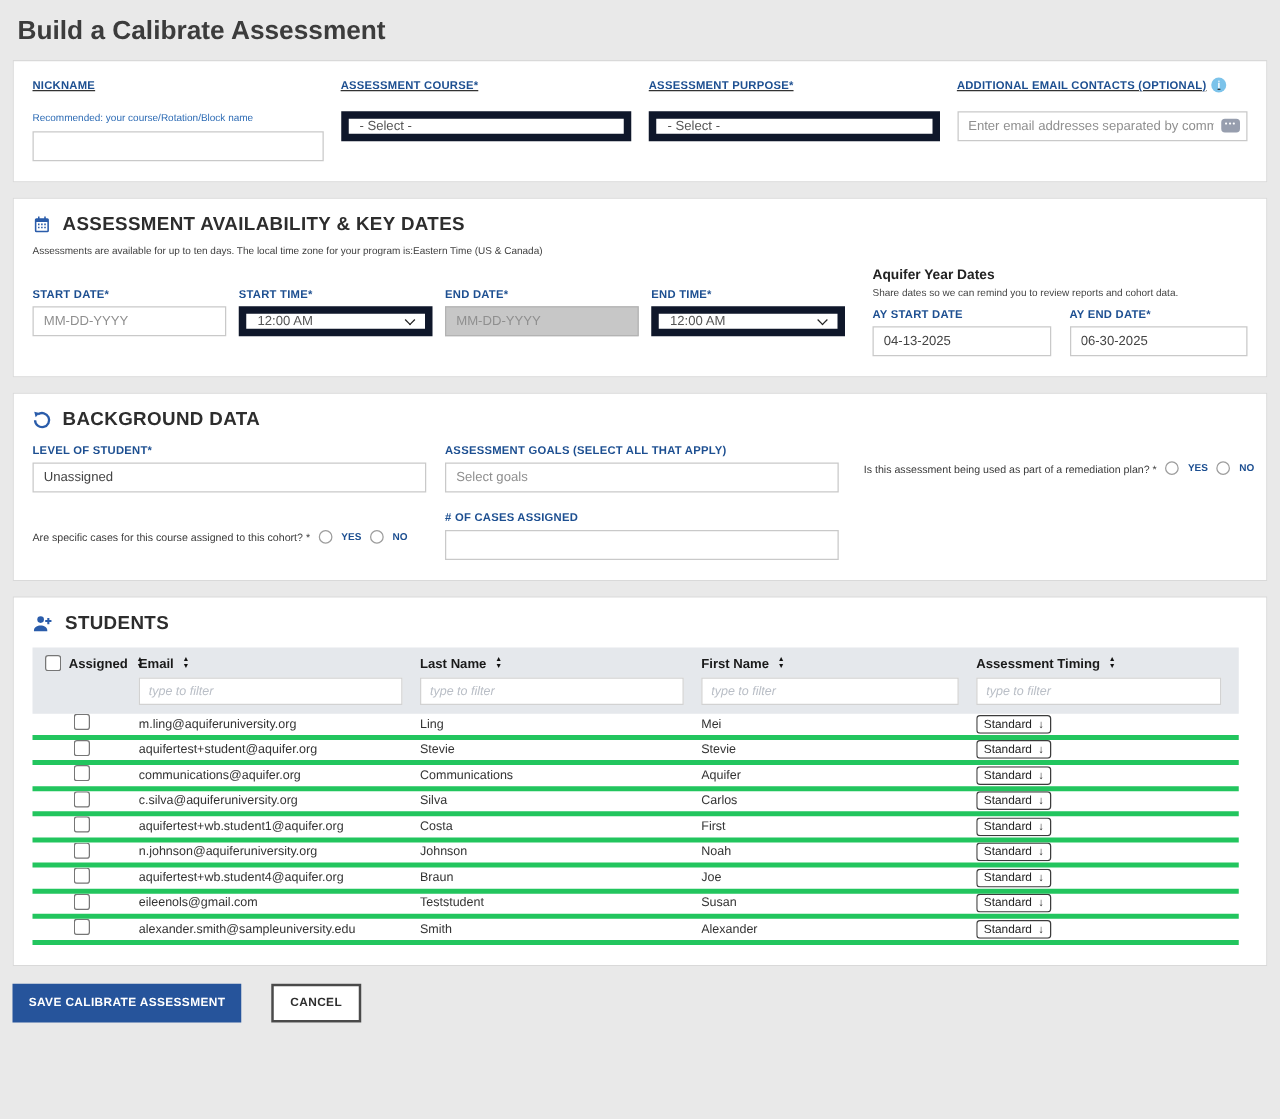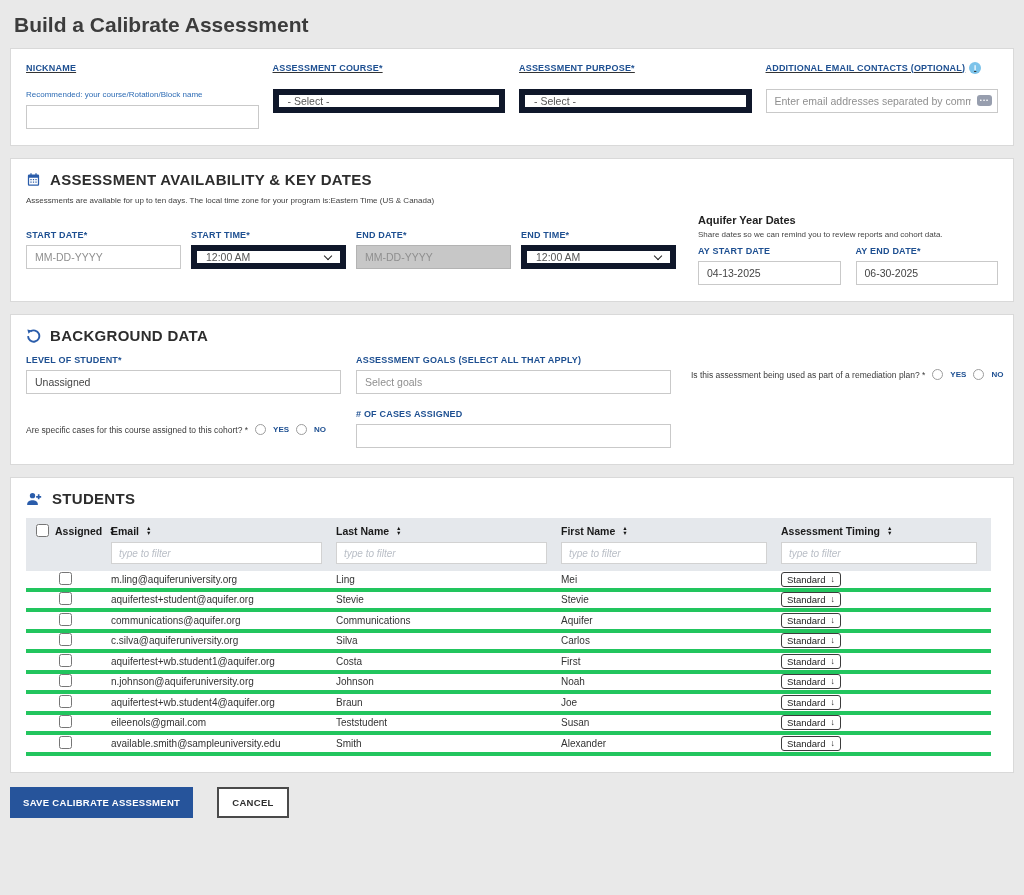--- a/index.html
+++ b/index.html
@@ -384,21 +384,21 @@
     <div class="cell">
       <span class="timing-box">
         <span>Standard</span>
         <span class="dn">↓</span>
       </span>
     </div>
   </div>
 
   <div class="tgrid trow">
     <div class="cell"><input type="checkbox" class="cb row-cb" style=""></div>
-    <div class="cell">available.smith@sampleuniversity.edu</div>
+    <div class="cell">alexander.smith@sampleuniversity.edu</div>
     <div class="cell">Smith</div>
     <div class="cell">Alexander</div>
     <div class="cell">
       <span class="timing-box">
         <span>Standard</span>
         <span class="dn">↓</span>
       </span>
     </div>
   </div>
 </div>

